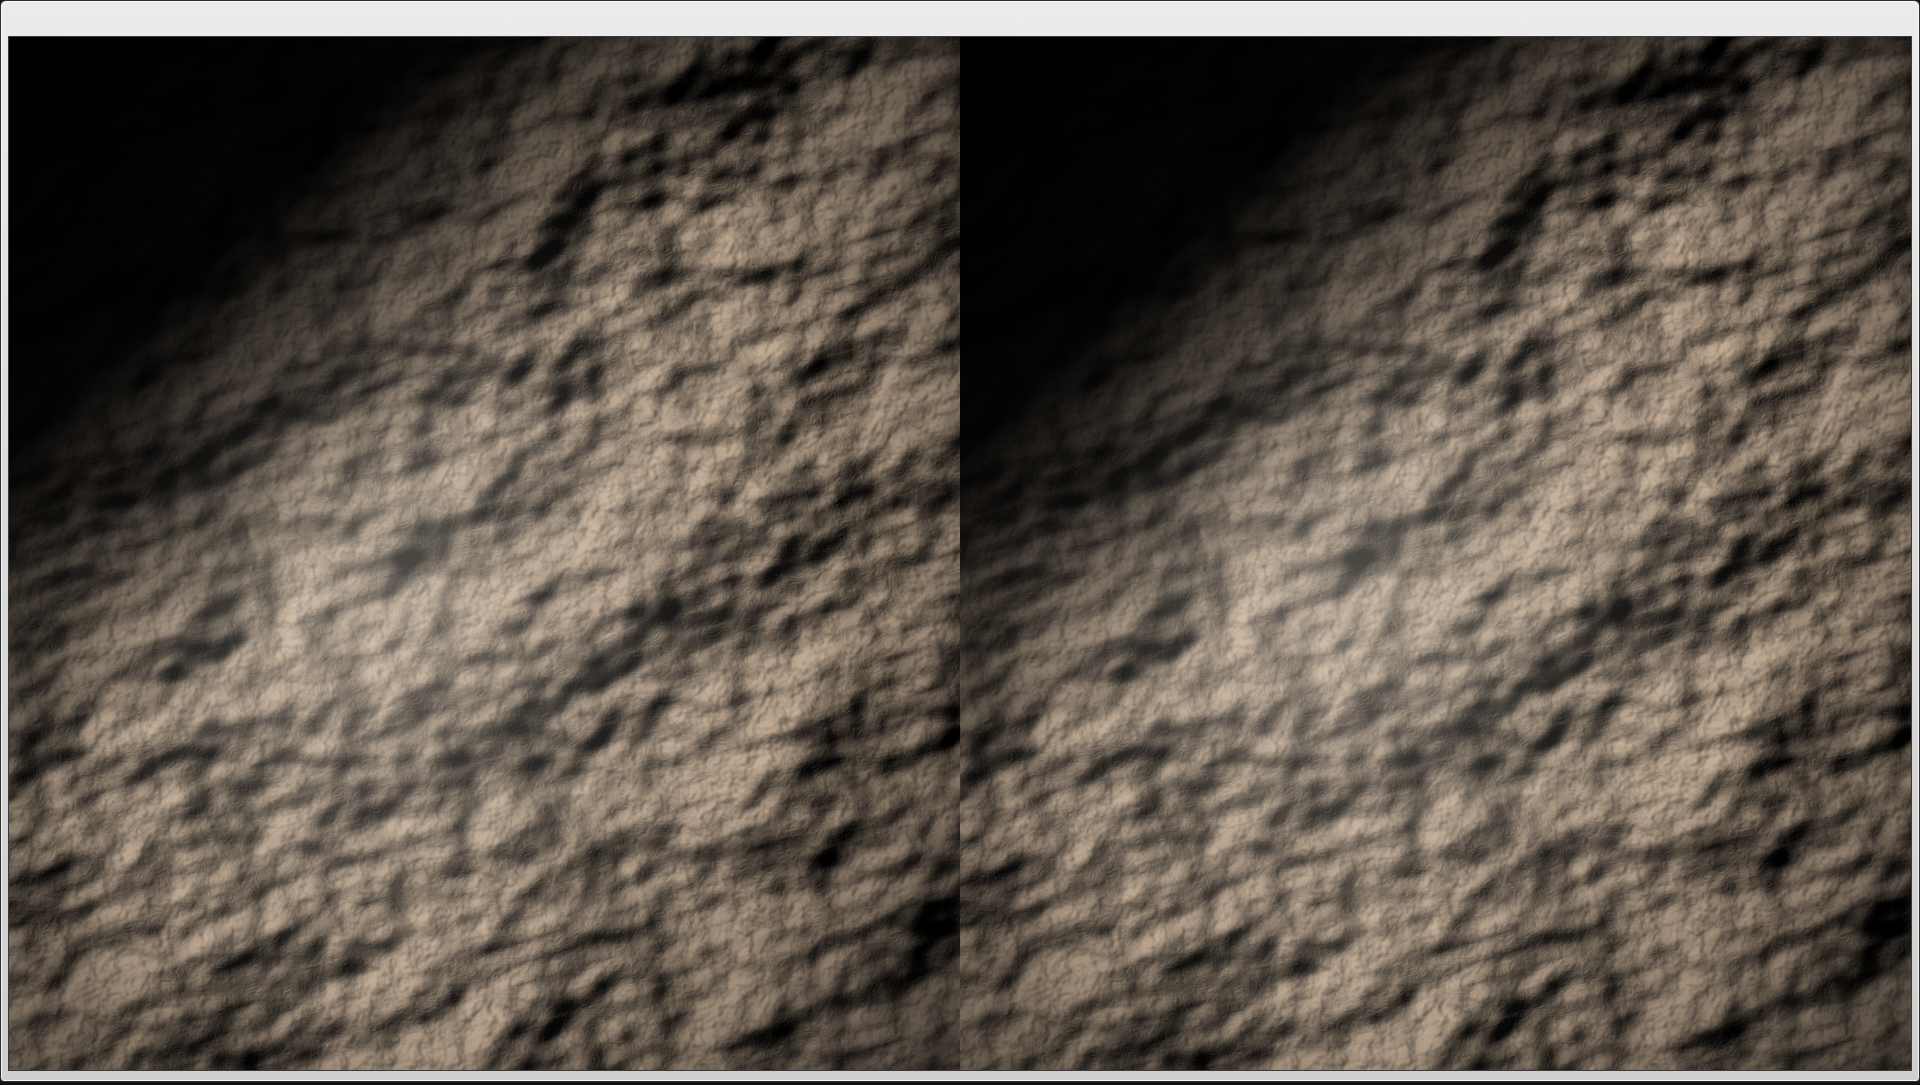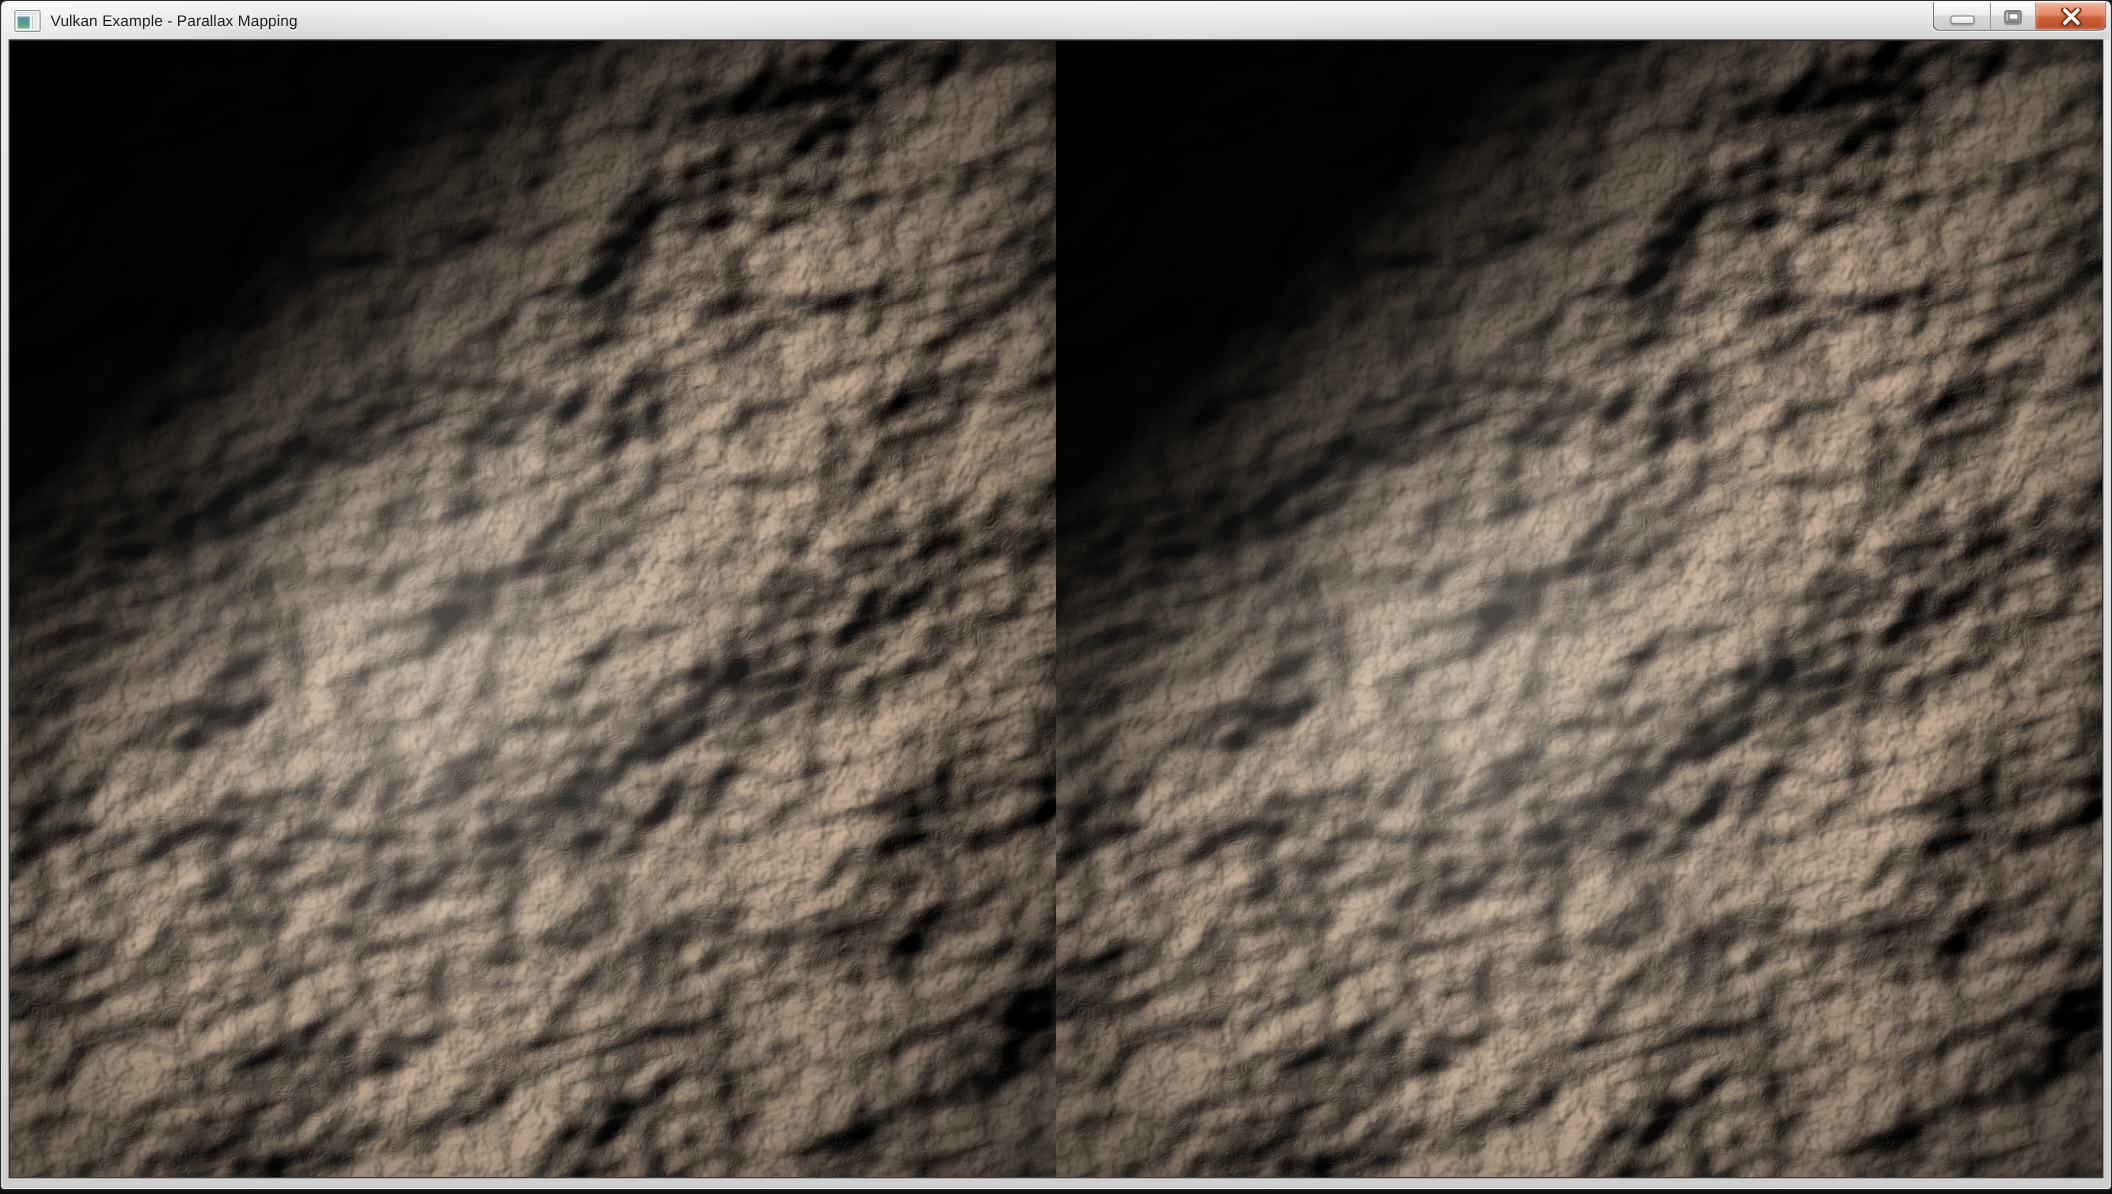--- a/index.html
+++ b/index.html
@@ -88,45 +88,20 @@
   .pane-hit.left{left:0;}
   .pane-hit.right{right:0;}
   
   .desktop-below{position:absolute;left:0;right:0;bottom:0;height:3px;background:#121212;}
 </style>
 </head>
 <body>
 
 <div class="window">
 
-  <div class="titlebar">
-    <div class="app-icon">
-      <div class="icon-titlestrip"></div>
-      <div class="icon-content"></div>
-      <div class="icon-scrollbar"></div>
-    </div>
-    <div class="title-text">Vulkan Example - Parallax Mapping</div>
-
-    <div class="caption-buttons">
-      <div class="cap-btn minb">
-        <div class="glyph-min"></div>
-      </div>
-      <div class="cap-btn maxb">
-        <div class="glyph-max">
-          <div class="glyph-max-inner"></div>
-        </div>
-      </div>
-      <div class="cap-btn closeb">
-        <svg class="glyph-close" width="20" height="16" viewBox="0 0 20 16">
-          <path d="M4 2 L16 14 M16 2 L4 14" stroke="#7e2d12" stroke-width="6.2" stroke-linecap="round" fill="none"></path>
-          <path d="M4 2 L16 14 M16 2 L4 14" stroke="#fbfbfb" stroke-width="3.2" stroke-linecap="round" fill="none"></path>
-        </svg>
-      </div>
-    </div>
-  </div>
 
   <div class="content">
     <svg class="render-svg" viewBox="0 0 1904 1036" preserveAspectRatio="none" xmlns="http://www.w3.org/2000/svg">
       <defs>
         <filter id="rockTex" x="-10%" y="-10%" width="120%" height="120%" color-interpolation-filters="sRGB">
           <feTurbulence type="fractalNoise" baseFrequency="0.0048 0.0061" numOctaves="4" seed="17" result="big"></feTurbulence>
           <feDiffuseLighting in="big" lighting-color="#cdc3b6" surfaceScale="55" diffuseConstant="1.1" result="litBig">
             <feDistantLight azimuth="235" elevation="42"></feDistantLight>
           </feDiffuseLighting>
           <feTurbulence type="fractalNoise" baseFrequency="0.052 0.052" numOctaves="3" seed="5" result="fine"></feTurbulence>

